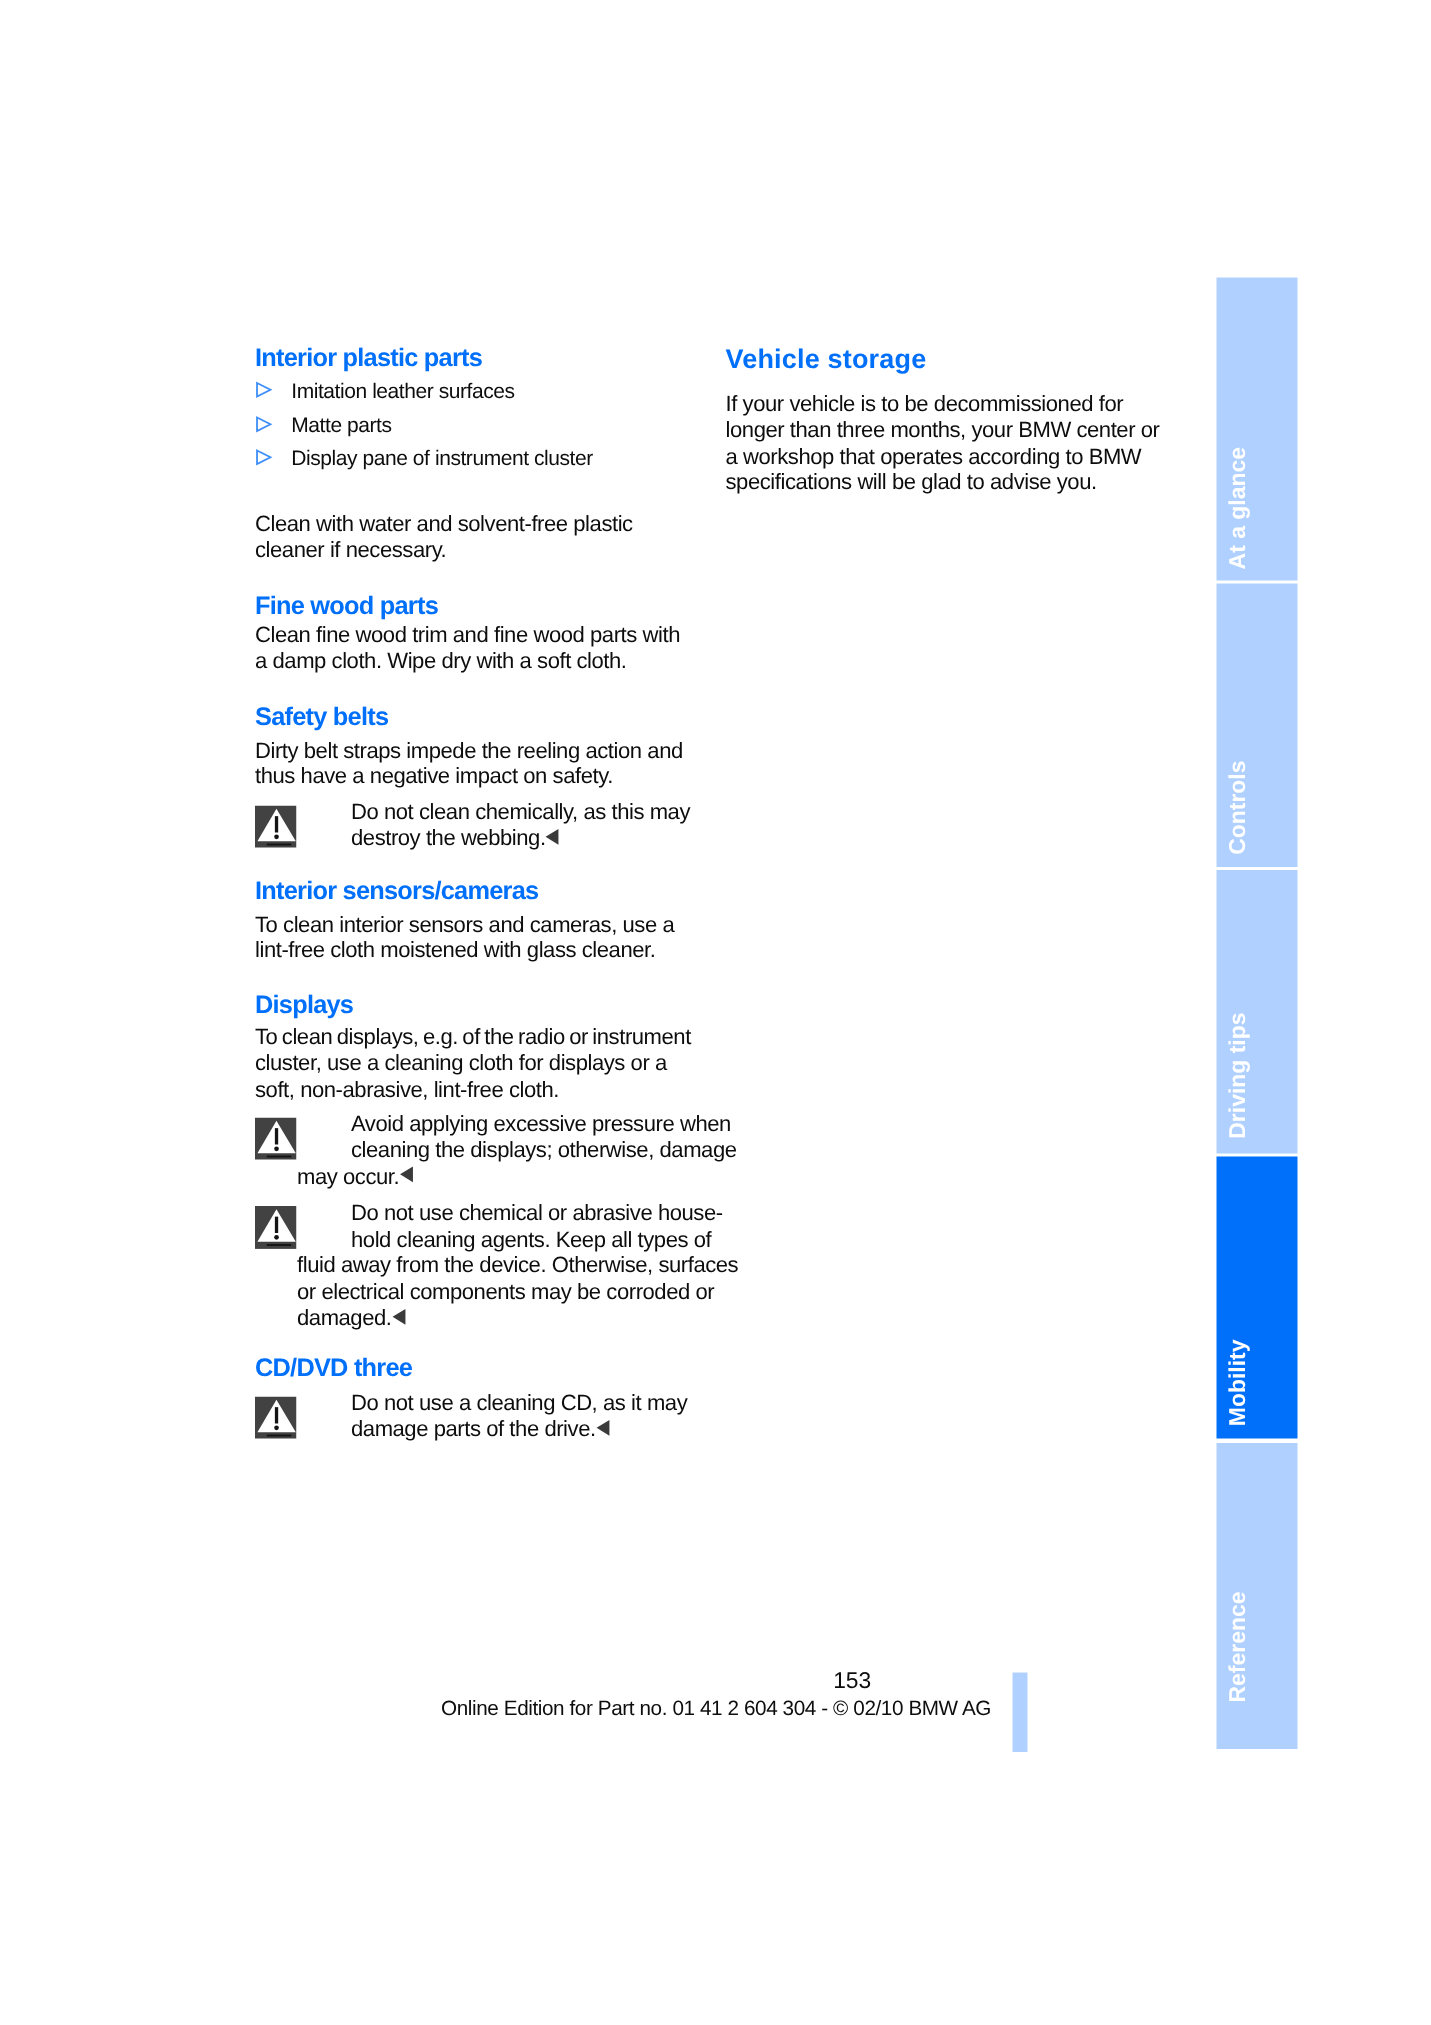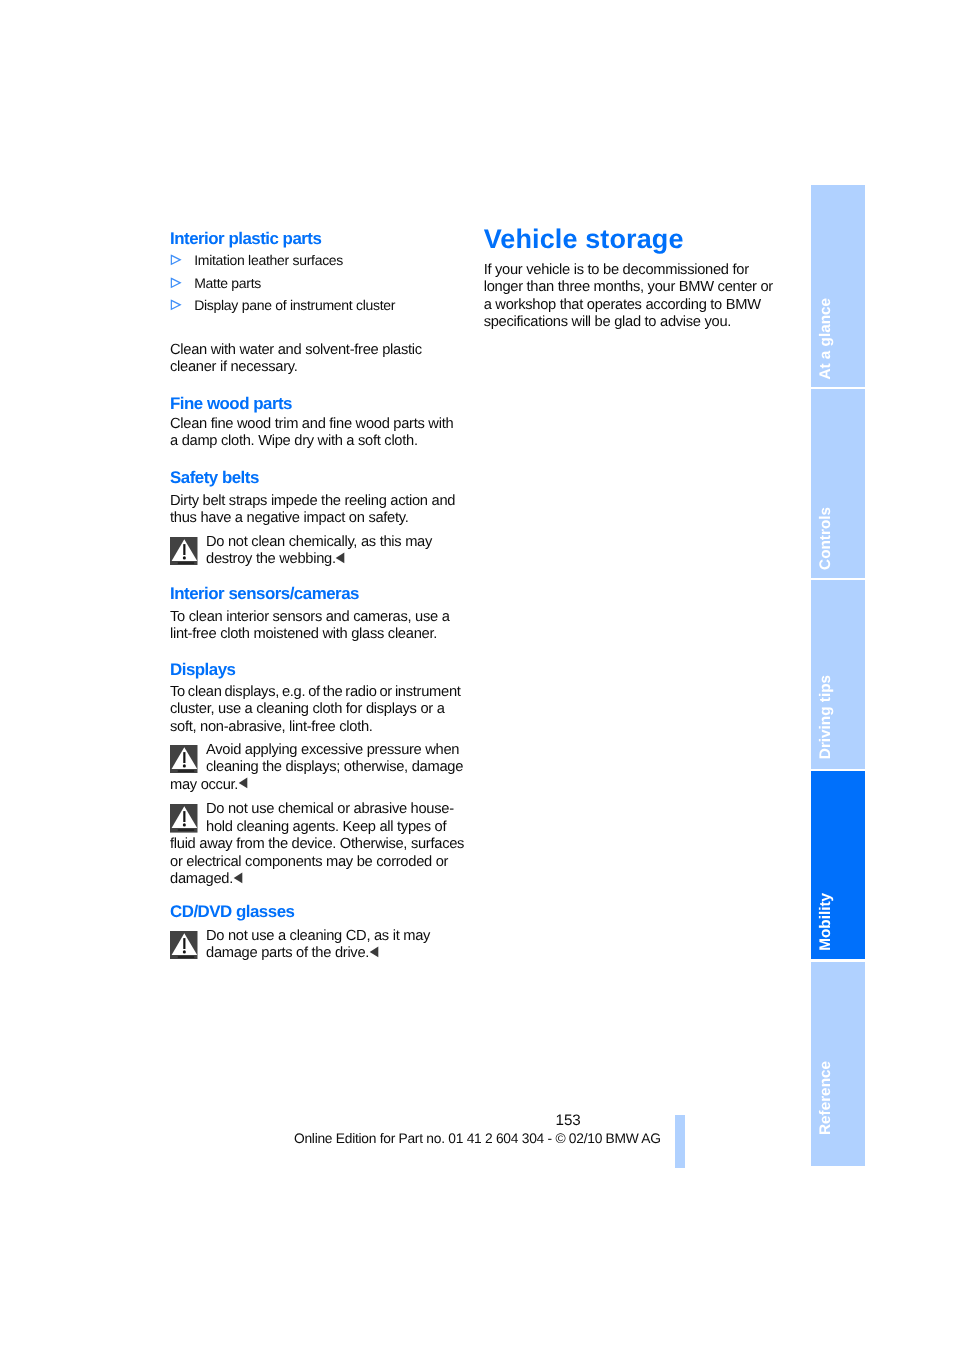--- a/index.html
+++ b/index.html
@@ -19,38 +19,38 @@
   .column.left  { left:170px; }
   .column.right { left:483.7px; }
 
   .sec-head, .page-head, .blk, .bullets { position:absolute; left:0; margin:0; padding:0; }
 
   .sec-head {
     font-size:16.9px; font-weight:bold; color:#0070fa;
     line-height:17px; letter-spacing:-0.5px; white-space:nowrap;
   }
   .page-head {
-    font-size:27px; font-weight:bold; color:#0070fa;
+    font-size:18px; font-weight:bold; color:#0070fa;
     line-height:21px; letter-spacing:0.12px; white-space:nowrap;
   }
   .para {
     font-size:14.7px; line-height:17.5px; color:#0d0d0d;
     letter-spacing:-0.29px; margin:0; padding:0; white-space:nowrap;
   }
   .bullets { list-style:none; }
   .bullets li {
     font-size:14px; line-height:22.5px; color:#0d0d0d;
     letter-spacing:-0.29px; position:relative; padding-left:24.2px; white-space:nowrap;
   }
   .tri-marker { position:absolute; left:0.3px; top:0; width:11px; height:22.5px; }
   .tri-marker svg { position:absolute; left:0; top:5.1px; }
 
   .warn { font-size:14.7px; line-height:17.5px; color:#0d0d0d; letter-spacing:-0.29px; }
   .warn .warn-icon { position:absolute; left:0.1px; top:3.1px; width:27.5px; height:28.6px; }
-  .warn .wl { white-space:nowrap; }
+  .warn .wl { white-space:nowrap;margin-left:28px; }
   .warn .wl.ind { padding-left:36px; }
   .endmark { display:inline-block; width:12.2px; height:11.6px; margin-left:-1.4px; vertical-align:-0.5px; }
 
   
   .tabstrip { position:absolute; left:811px; top:185px; width:54px; height:981px; }
   .tab { position:absolute; left:0; width:54px; background:#b0d1ff; }
   .tab.active { background:#0070fb; }
   .tab .tab-label {
     position:absolute; left:6.5px; bottom:7.2px;
     writing-mode:vertical-rl; transform:rotate(180deg);
@@ -155,21 +155,21 @@
             <rect x="7.8" y="25.4" width="16.4" height="1.25" fill="#141414"></rect>
           </svg></span>
         <div class="wl ind"><span>Do not use chemical or abrasive house-</span></div>
         <div class="wl ind"><span>hold cleaning agents. Keep all types of</span></div>
         <div class="wl"><span>fluid away from the device. Otherwise, surfaces</span></div>
         <div class="wl"><span>or electrical components may be corroded or</span></div>
         <div class="wl"><span>damaged.</span><span class="endmark"><svg width="12.2" height="11.6" viewBox="0 0 12.2 11.6" aria-hidden="true">
               <path d="M10.3 0.6 L10.3 11.2 L1.7 5.9 Z" fill="#3a3a3a"></path>
             </svg></span></div>
       </div>
-      <h2 class="sec-head" style="top:903.3px">CD/DVD glasses</h2>
+      <h2 class="sec-head" style="top:903.3px">CD/DVD three</h2>
       <div class="warn blk" style="top:927.8000000000001px">
         <span class="warn-icon"><svg width="27.5" height="28.6" viewBox="0 0 27.5 28.6">
             <rect x="0" y="0" width="27.5" height="28.6" fill="#424242"></rect>
             <path d="M14.3 2.2 L27.2 23.9 L1.6 23.9 Z" fill="#ffffff"></path>
             <rect x="13.25" y="7.1" width="2.2" height="10.9" fill="#141414"></rect>
             <circle cx="14.35" cy="20.9" r="1.55" fill="#141414"></circle>
             <rect x="7.8" y="25.4" width="16.4" height="1.25" fill="#141414"></rect>
           </svg></span>
         <div class="wl ind"><span>Do not use a cleaning CD, as it may</span></div>
         <div class="wl ind"><span>damage parts of the drive.</span><span class="endmark"><svg width="12.2" height="11.6" viewBox="0 0 12.2 11.6" aria-hidden="true">

